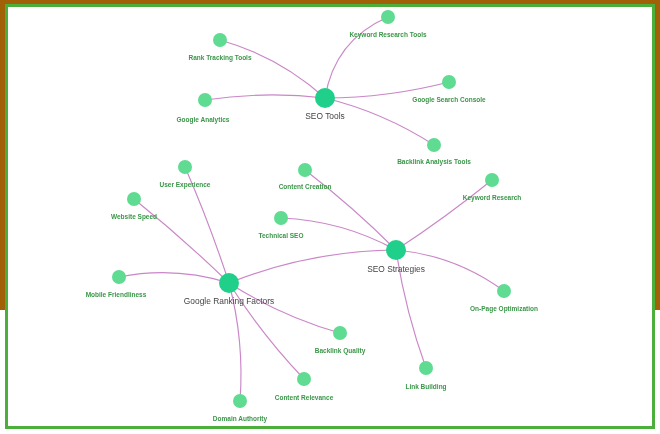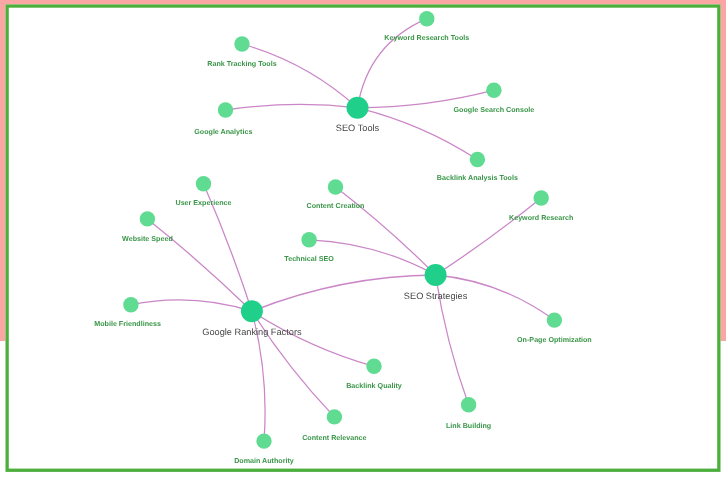--- a/index.html
+++ b/index.html
@@ -10,21 +10,21 @@
   body {
     width: 660px;
     height: 434px;
     font-family: "Liberation Sans", sans-serif;
     overflow: hidden;
   }
   #app {
     position: relative;
     width: 660px;
     height: 310px;
-    background: #fca5a5;
+    background: #a16207;
     box-sizing: border-box;
   }
   #frame {
     position: absolute;
     left: 5px;
     top: 4px;
     width: 650px;
     height: 425px;
     box-sizing: border-box;
     border: 3px solid #4CAF3C;

